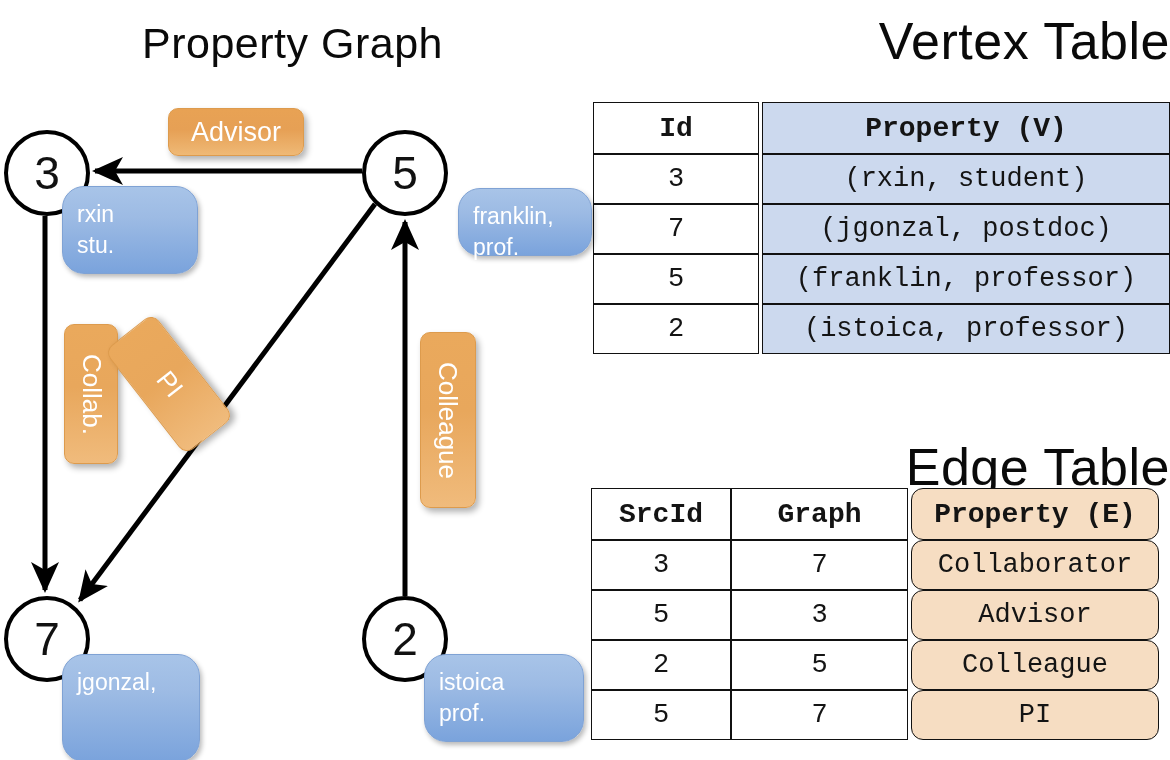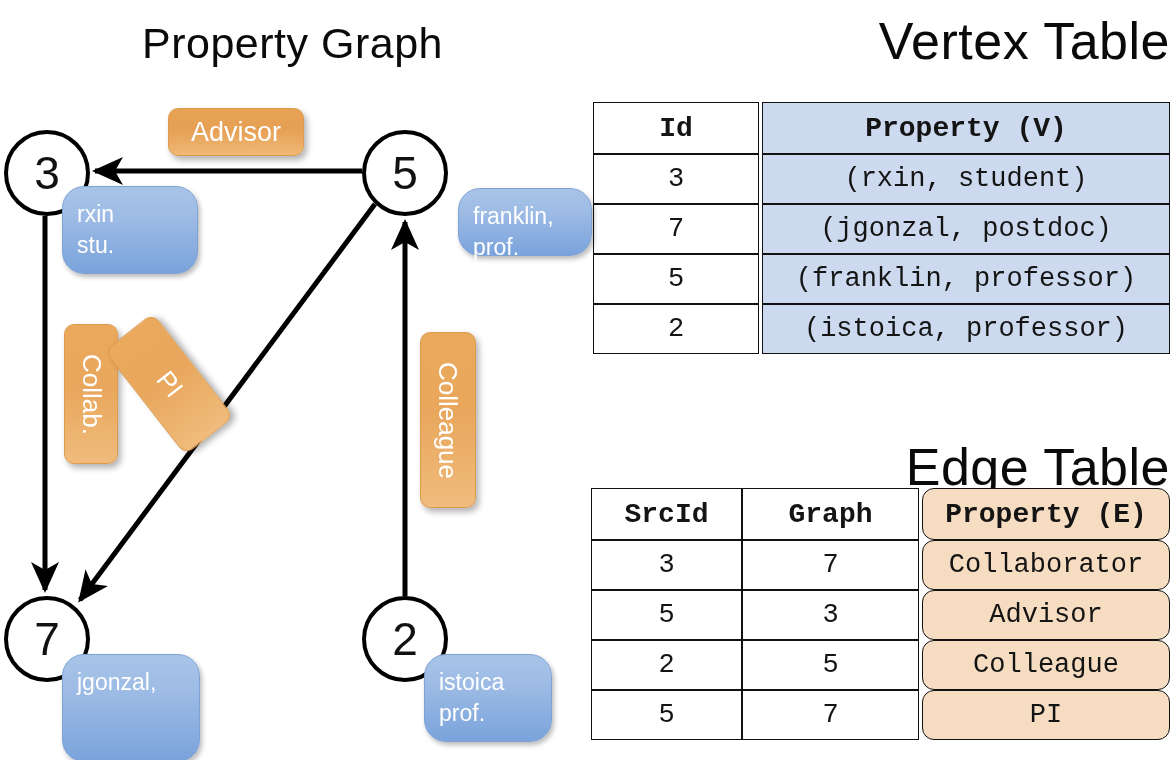--- a/index.html
+++ b/index.html
@@ -104,21 +104,21 @@
     font-weight: 400;
     font-size: 23px;
     line-height: 31px;
     padding: 12px 0 12px 14px;
     box-sizing: border-box;
     z-index: 6;
   }
   #prop-box-rxin     { left: 62px;  top: 186px; width: 136px; height: 88px; }
   #prop-box-franklin { left: 424px; top: 188px; width: 134px; height: 68px; margin-left: 34px; }
   #prop-box-jgonzal  { left: 62px;  top: 654px; width: 138px; height: 108px; }
-  #prop-box-istoica  { left: 424px; top: 654px; width: 128px; height: 88px; }
+  #prop-box-istoica  { left: 424px; top: 654px; width: 160px; height: 88px; }
 
   
   .edge-label {
     position: absolute;
     border-radius: 10px;
     background: linear-gradient(to bottom, #eaa95c 0%, #e8a75c 45%, #f0bb7c 100%);
     border: 1px solid #dd9b4d;
     box-shadow: 3px 4px 6px rgba(0,0,0,0.3);
     color: #ffffff;
     font-family: "Liberation Sans", sans-serif;
@@ -195,21 +195,21 @@
     top: 102px;
   }
   #vertex-table .col-id    { width: 166px; }
   #vertex-table .col-prop  { width: 408px; background: #ccd9ee; margin-left: 20px; }
   #vertex-table th.col-prop { background: #ccd9ee; }
 
   #edge-table {
     left: 591px;
     top: 488px;
   }
-  #edge-table .col-src  { width: 151px; }
+  #edge-table .col-src  { width: 140px; }
   #edge-table .col-dst  { width: 177px; }
   #edge-table .col-prop { width: 248px; background: #f6ddc2; border-radius: 12px; }
   #edge-table th.col-prop { background: #f6ddc2; }
 </style>
 </head>
 <body>
 
 <div id="page">
 
   <div class="title" id="title-property-graph">Property Graph</div>

